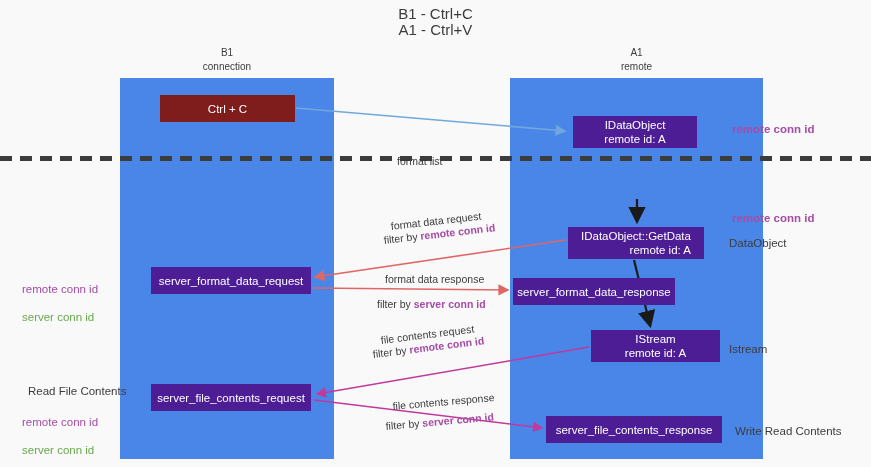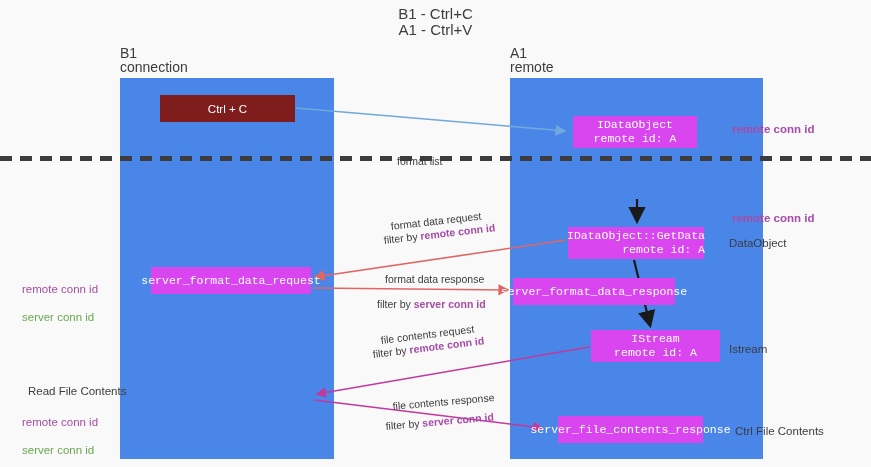--- a/index.html
+++ b/index.html
@@ -19,51 +19,51 @@
   #lane-b1 { left:120px;  top:78px; width:214px; height:381px; }
   #lane-a1 { left:510px;  top:78px; width:253px; height:381px; }
 
   
   #diagram-title {
     position:absolute; left:0; top:6px; width:871px;
     text-align:center; font-size:15px; line-height:16px; color:#3c3c3c;
     white-space:pre-line;
   }
   .lane-head {
-    position:absolute; font-size:14px;
+    position:absolute; text-align:center; font-size:10px;
     line-height:14px; color:#3c3c3c; white-space:pre-line;
   }
   #head-b1 { left:120px; top:46px; width:214px; }
   #head-a1 { left:510px; top:46px; width:253px; }
 
   
   #divider {
     position:absolute; left:0; top:156px; width:871px; height:5px;
     background-image: repeating-linear-gradient(to right,#3c3c3c 0 12px, transparent 12px 20px);
   }
 
   
   .node {
     position:absolute; display:flex; flex-direction:column;
     align-items:center; justify-content:center;
     font-size:11.5px; line-height:14px; color:#ffffff;
     text-align:center; white-space:pre-line; z-index:5;
   }
   .node.green  { background:#7f1d1d; }
-  .node.orange { background:#d946ef;font-family:Liberation Mono, monospace; }
+  .node.orange { background:#4c1d95; }
 
   #n-ctrlc   { left:160px; top:95px;  width:135px; height:27px; }
   #n-idobj   { left:573px; top:116px; width:124px; height:32px; }
   #n-ctrlv   { left:578px; top:172px; width:118px; height:26px; }
   #n-getdata { left:568px; top:227px; width:136px; height:32px;text-align:right; }
   #n-sfdreq  { left:151px; top:267px; width:160px; height:27px; }
   #n-sfdresp { left:513px; top:278px; width:162px; height:27px; }
   #n-istream { left:591px; top:330px; width:129px; height:32px; }
   #n-sfcreq  { left:151px; top:384px; width:160px; height:27px; }
-  #n-sfcresp { left:546px; top:416px; width:145px; height:27px;margin-left:12px; }
+  #n-sfcresp { left:546px; top:416px; width:176px; height:27px; }
 
   
   .side {
     position:absolute; font-size:11.5px; line-height:14px;
     white-space:pre-line;
   }
   .side.bold { font-weight:bold; }
   .c-purple { color:#a64ca6; }
   .c-green  { color:#6aa84f; }
   .c-dark   { color:#3c3c3c; }
@@ -150,41 +150,42 @@
 
   <div class="node green" id="n-ctrlc">Ctrl + C</div>
   <div class="node orange" id="n-idobj">IDataObject
 remote id: A</div>
   <div class="node orange" id="n-getdata">IDataObject::GetData
 remote id: A</div>
   <div class="node orange" id="n-sfdresp">server_format_data_response</div>
   <div class="node orange" id="n-sfdreq">server_format_data_request</div>
   <div class="node orange" id="n-istream">IStream
 remote id: A</div>
+  <div class="node orange" id="n-sfcreq">server_file_contents_request</div>
   <div class="node orange" id="n-sfcresp">server_file_contents_response</div>
 
   <div class="edge-label" id="e-formatlist">format list</div>
 
   <div class="edge-label" id="e-fdr">format data request</div>
   <div class="edge-label" id="e-fdr2"><span>filter by </span><span class="kw-purple">remote conn id</span></div>
 
   <div class="edge-label" id="e-fdresp">format data response</div>
   <div class="edge-label" id="e-fdresp2"><span>filter by </span><span class="kw-purple">server conn id</span></div>
 
   <div class="edge-label" id="e-fcr">file contents request</div>
   <div class="edge-label" id="e-fcr2"><span>filter by </span><span class="kw-purple">remote conn id</span></div>
 
   <div class="edge-label" id="e-fcresp">file contents response</div>
   <div class="edge-label" id="e-fcresp2"><span>filter by </span><span class="kw-purple">server conn id</span></div>
 
   <div class="side bold c-purple" id="s-remote-1">remote conn id</div>
   <div class="side bold c-purple" id="s-remote-2">remote conn id</div>
   <div class="side c-dark" id="s-dataobj">DataObject</div>
   <div class="side c-dark" id="s-istream">Istream</div>
-  <div class="side c-dark" id="s-writefc">Ctrl File Contents</div>
+  <div class="side c-dark" id="s-writefc">Write Read Contents</div>
 
   <div class="side" id="s-left-ids">
     <div class="bold c-purple">remote conn id</div>
     <div class="bold c-green">server conn id</div>
   </div>
 
   <div class="side c-dark" id="s-readfc">Read File Contents</div>
 
   <div class="side" id="s-left-ids2">
     <div class="bold c-purple">remote conn id</div>

